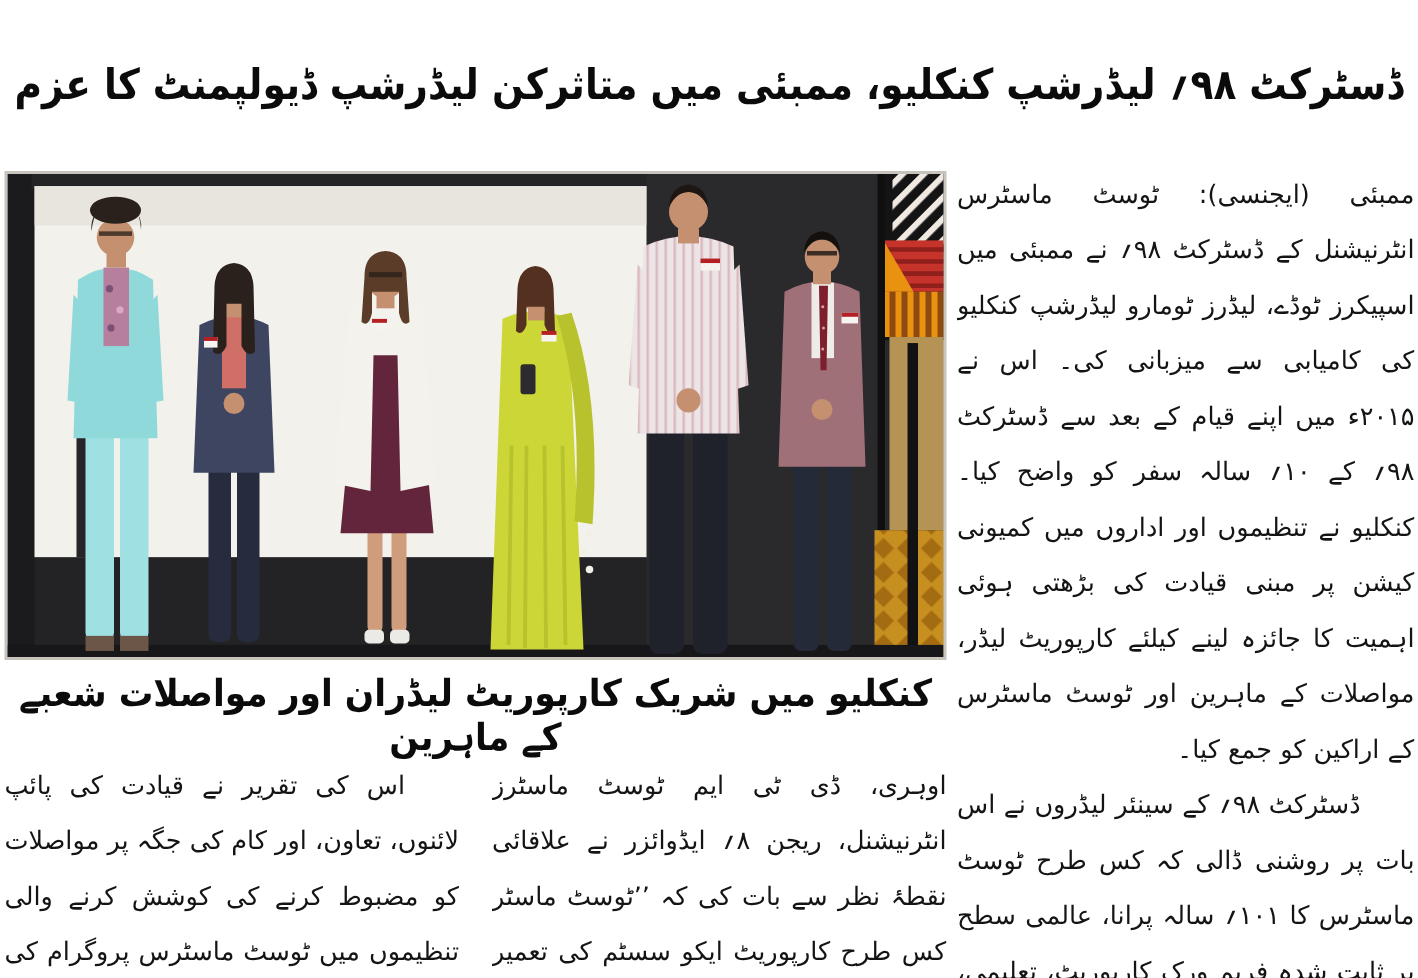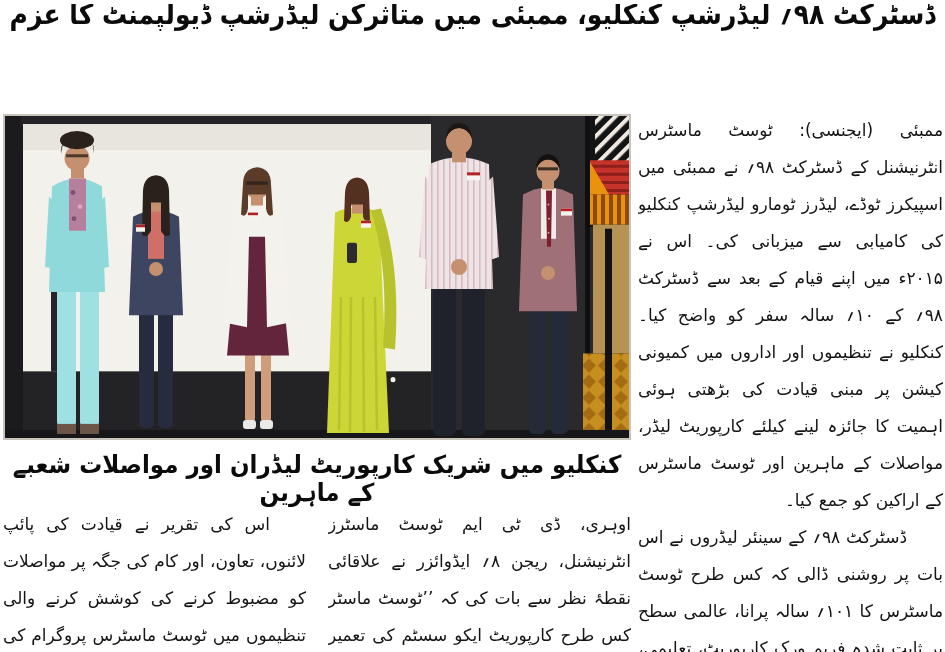--- a/index.html
+++ b/index.html
@@ -2,21 +2,21 @@
 <html lang="ur"><head>
 <meta charset="utf-8">
 <style>
   * { margin:0; padding:0; box-sizing:border-box; }
   html,body { width:945px; height:652px; overflow:hidden; background:#ffffff;
     font-family:"DejaVu Sans", sans-serif; color:#101010; }
   .page { position:relative; width:945px; height:652px; background:#ffffff; }
 
   
   .headline-wrap { position:absolute; top:4px; left:0; width:945px; height:104px;
-    display:flex; justify-content:center; overflow:hidden; }
+    display:flex; align-items:center; justify-content:center; overflow:hidden; }
   .headline { direction:rtl; unicode-bidi:embed; white-space:nowrap; font-weight:bold;
     font-size:44px; letter-spacing:0; color:#0b0b0b; transform:scaleY(1.12); }
 
   
   .content { position:absolute; top:112px; left:0; width:945px; height:540px; }
 
   
   .photo-frame { position:absolute; top:2px; left:3px; width:628px; height:326px;
     border:2px solid #c9c4bb; background:#ffffff; }
   .photo-frame svg { display:block; width:624px; height:322px; }

